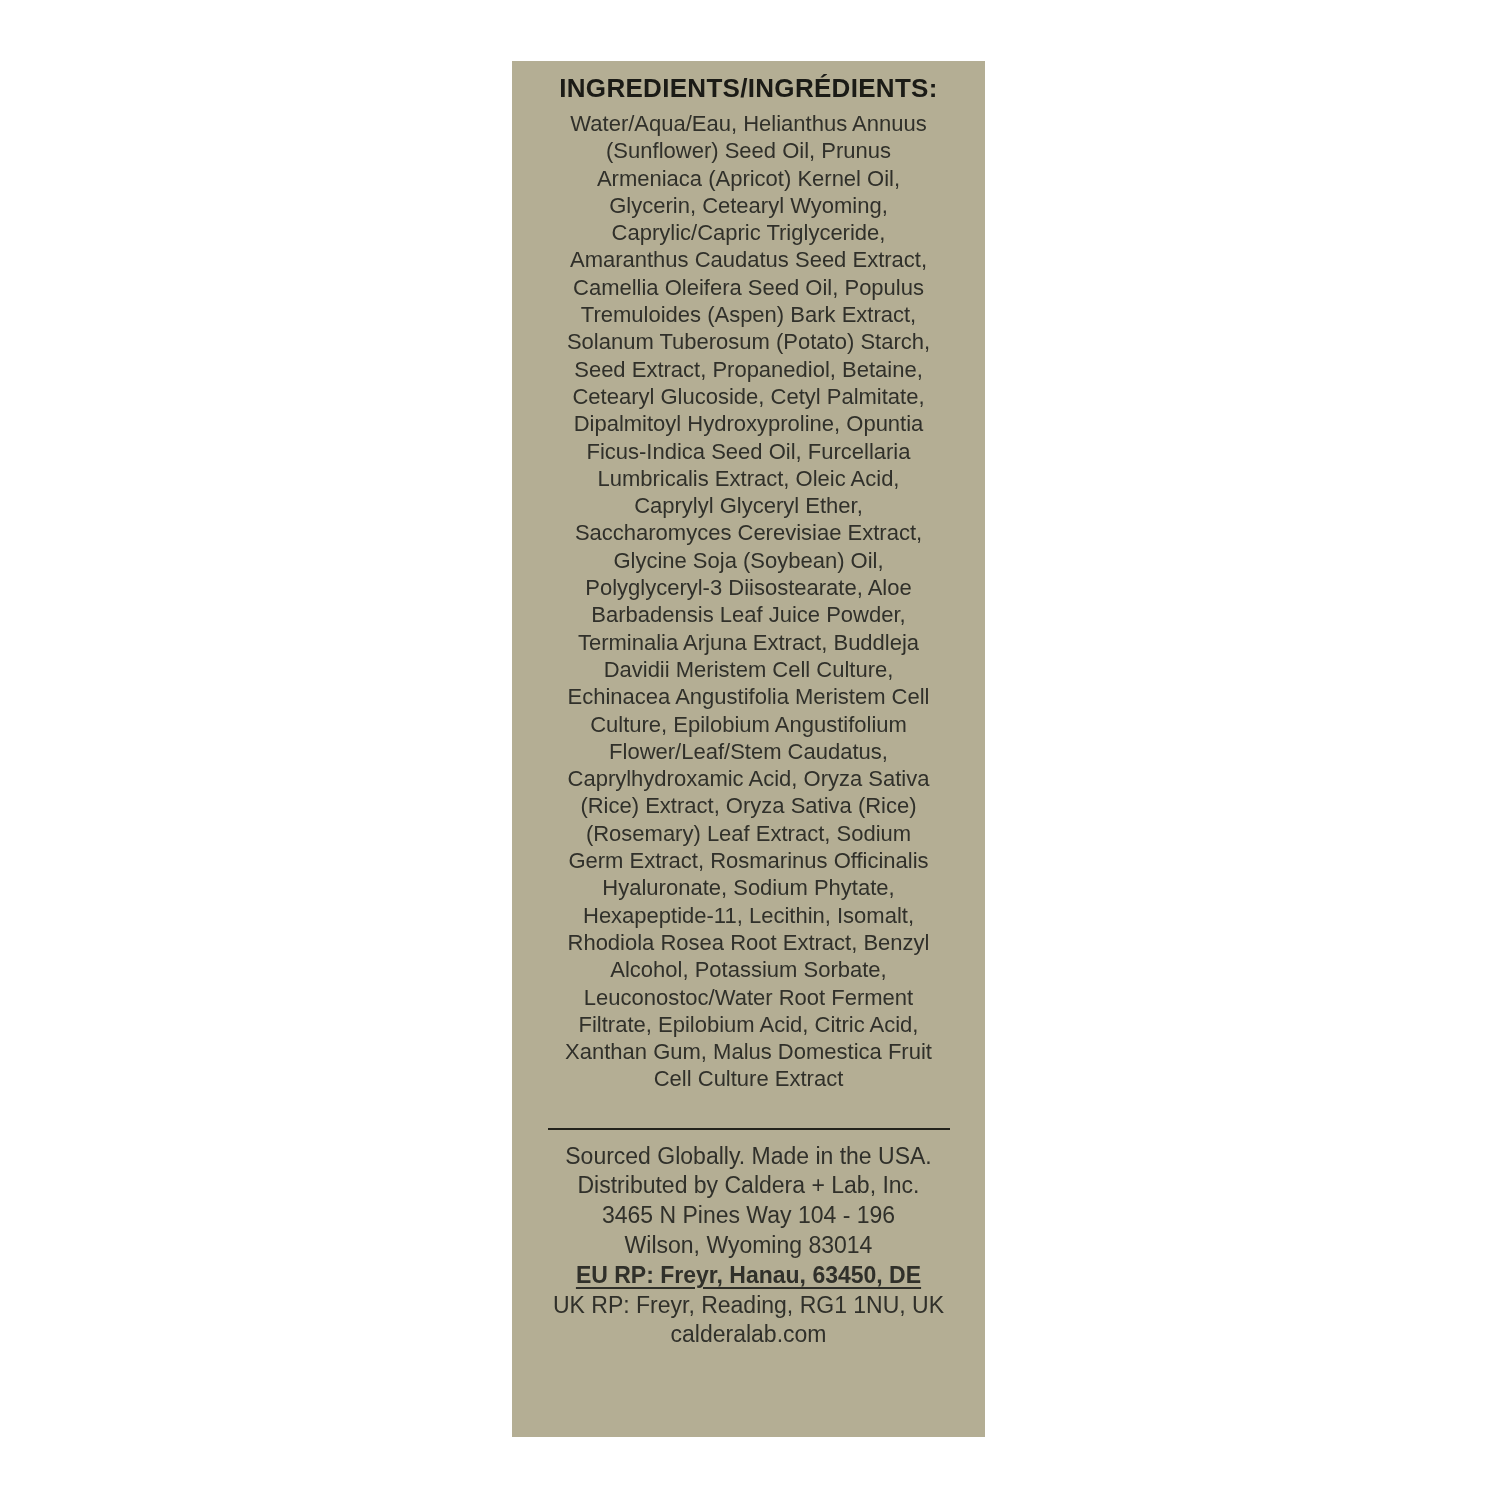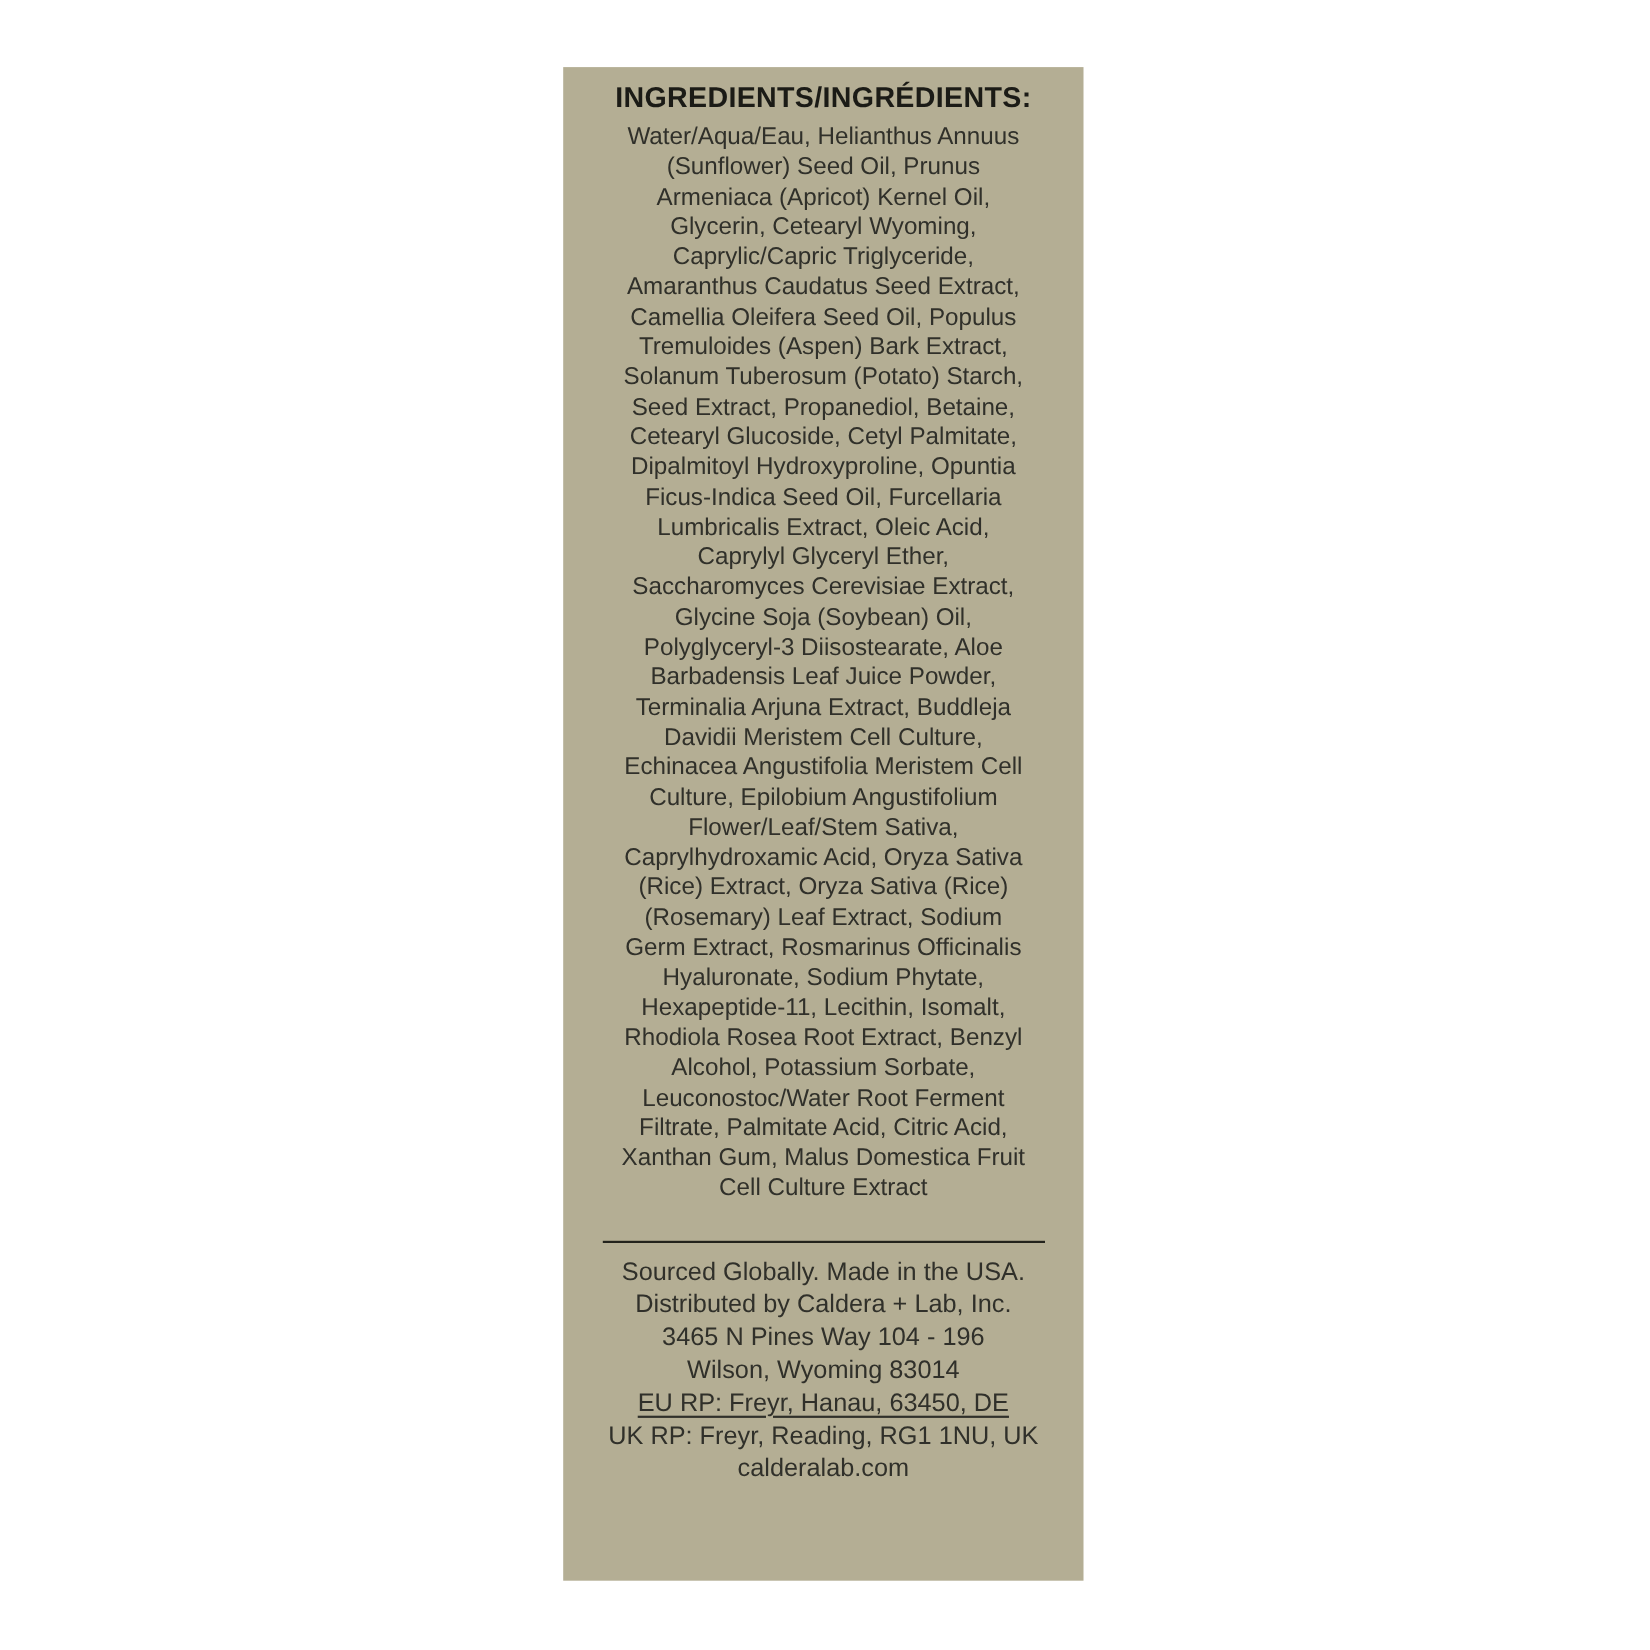--- a/index.html
+++ b/index.html
@@ -52,20 +52,21 @@
   }
   .addr-line {
     font-size: 23px;
     line-height: 29.8px;
     white-space: nowrap;
   }
   .underlined {
     text-decoration: underline;
     text-underline-offset: 4px;
     text-decoration-thickness: 1.5px;
+    font-weight: bold;
   }
 </style>
 </head>
 <body>
 
 <div class="stage">
   <div class="label-panel">
 
     <div class="heading">INGREDIENTS/INGRÉDIENTS:</div>
 
@@ -86,31 +87,31 @@
       <div class="ing-line">Lumbricalis Extract, Oleic Acid,</div>
       <div class="ing-line">Caprylyl Glyceryl Ether,</div>
       <div class="ing-line">Saccharomyces Cerevisiae Extract,</div>
       <div class="ing-line">Glycine Soja (Soybean) Oil,</div>
       <div class="ing-line">Polyglyceryl-3 Diisostearate, Aloe</div>
       <div class="ing-line">Barbadensis Leaf Juice Powder,</div>
       <div class="ing-line">Terminalia Arjuna Extract, Buddleja</div>
       <div class="ing-line">Davidii Meristem Cell Culture,</div>
       <div class="ing-line">Echinacea Angustifolia Meristem Cell</div>
       <div class="ing-line">Culture, Epilobium Angustifolium</div>
-      <div class="ing-line">Flower/Leaf/Stem Sativa,</div>
+      <div class="ing-line">Flower/Leaf/Stem Caudatus,</div>
       <div class="ing-line">Caprylhydroxamic Acid, Oryza Sativa</div>
       <div class="ing-line">(Rice) Extract, Oryza Sativa (Rice)</div>
       <div class="ing-line">(Rosemary) Leaf Extract, Sodium</div>
       <div class="ing-line">Germ Extract, Rosmarinus Officinalis</div>
       <div class="ing-line">Hyaluronate, Sodium Phytate,</div>
       <div class="ing-line">Hexapeptide-11, Lecithin, Isomalt,</div>
       <div class="ing-line">Rhodiola Rosea Root Extract, Benzyl</div>
       <div class="ing-line">Alcohol, Potassium Sorbate,</div>
       <div class="ing-line">Leuconostoc/Water Root Ferment</div>
-      <div class="ing-line">Filtrate, Palmitate Acid, Citric Acid,</div>
+      <div class="ing-line">Filtrate, Epilobium Acid, Citric Acid,</div>
       <div class="ing-line">Xanthan Gum, Malus Domestica Fruit</div>
       <div class="ing-line">Cell Culture Extract</div>
     </div>
 
     <hr class="rule">
 
     <div class="address">
       <div class="addr-line">Sourced Globally. Made in the USA.</div>
       <div class="addr-line">Distributed by Caldera + Lab, Inc.</div>
       <div class="addr-line">3465 N Pines Way 104 - 196</div>

